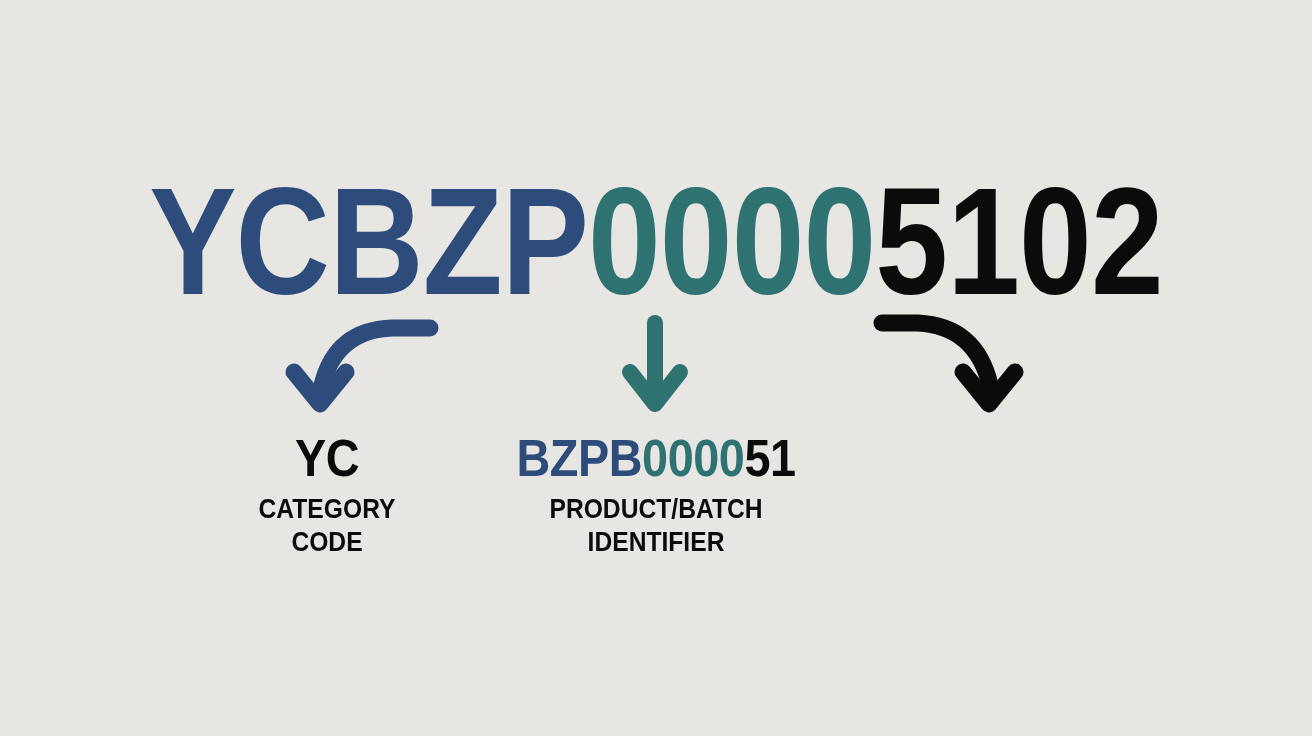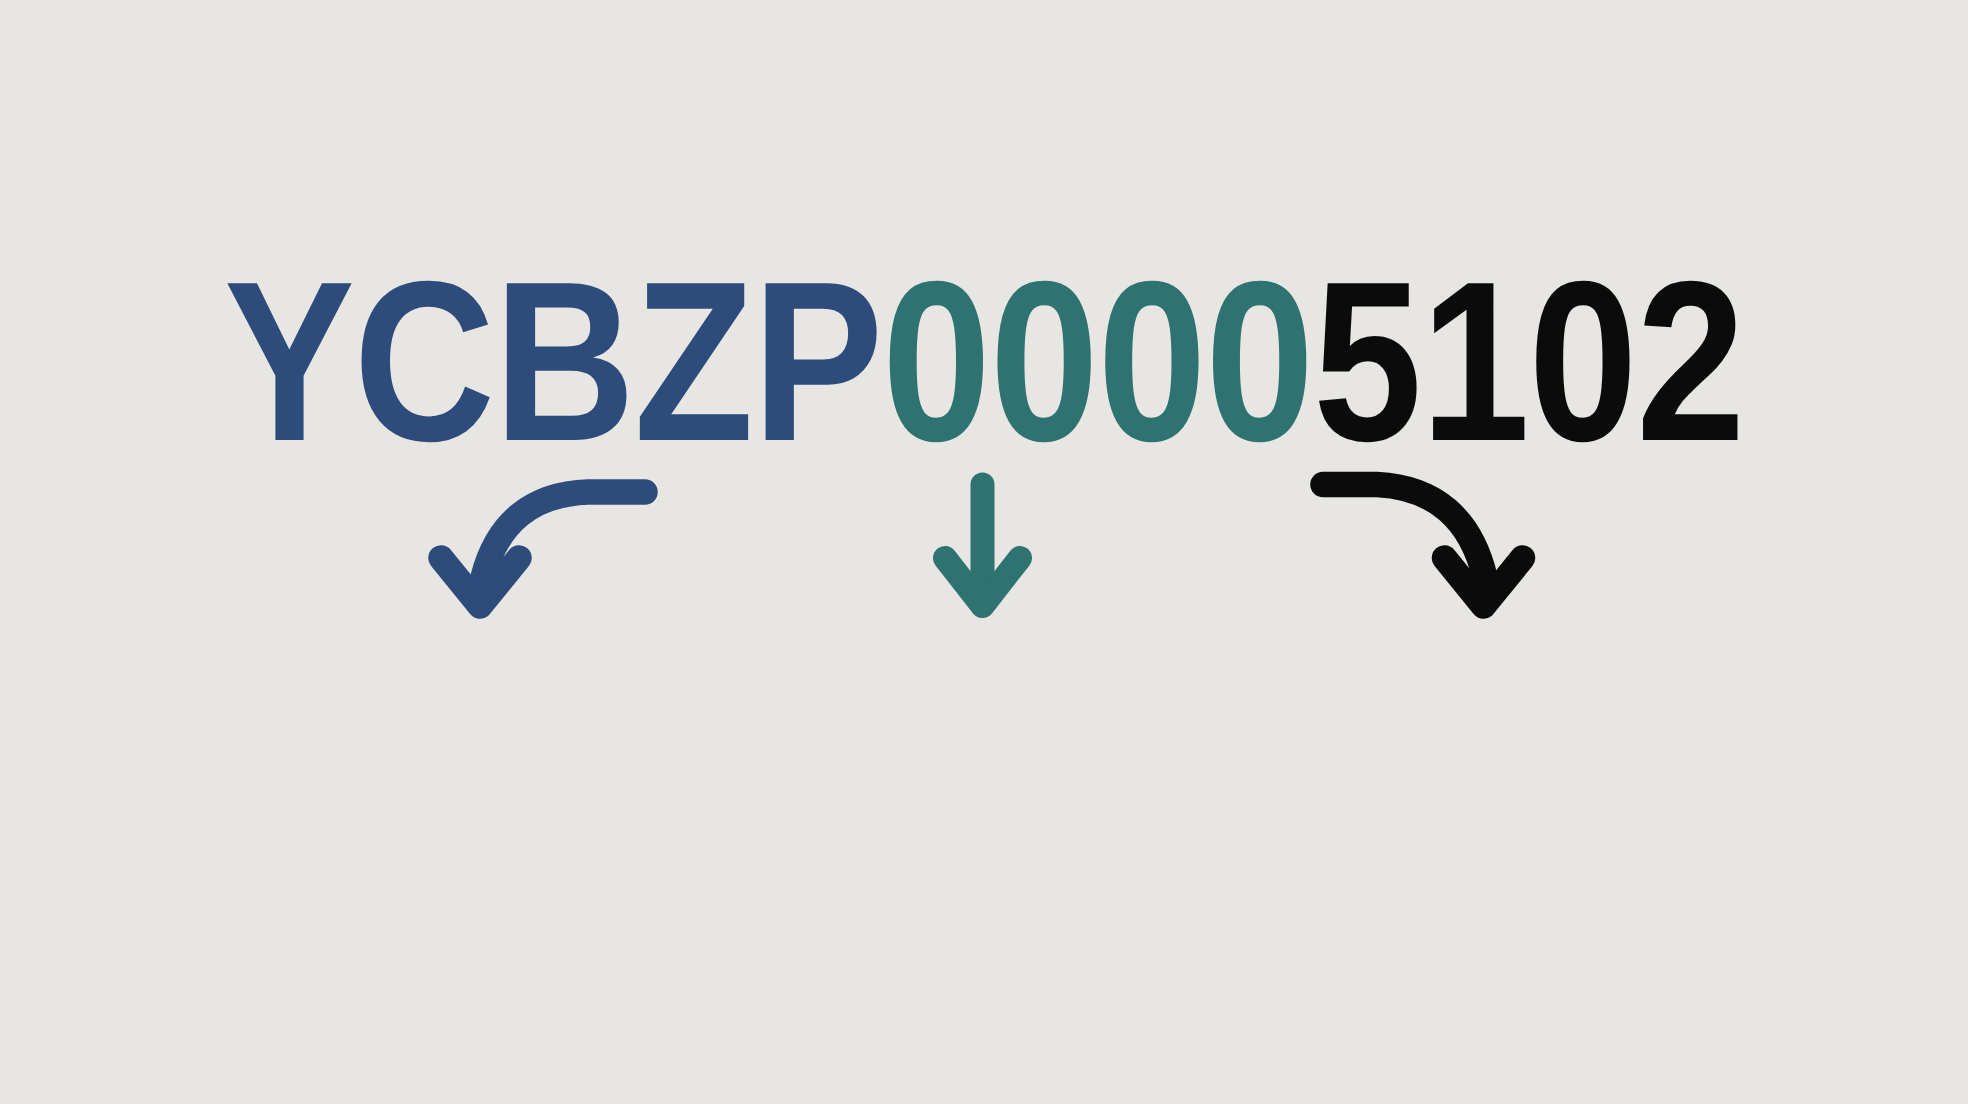--- a/index.html
+++ b/index.html
@@ -103,17 +103,35 @@
     </g>
 
     <g>
       <path d="M 882 323 L 918 323 Q 976 326 990 385" fill="none" stroke="#0b0b0b" stroke-width="17" stroke-linecap="round" stroke-linejoin="round"></path>
       <path d="M 963 372 L 989 404 L 1015 372" fill="none" stroke="#0b0b0b" stroke-width="17" stroke-linecap="round" stroke-linejoin="round"></path>
     </g>
   </svg>
 
   <div id="groups">
 
+    <div class="group" id="grp-0">
+      <div class="group-code">
+        <span class="c-black">YC</span>
+      </div>
+      <div class="group-label">
+        <span class="l1">CATEGORY</span>
+        <span class="l2">CODE</span>
+      </div>
+    </div>
 
+    <div class="group" id="grp-1">
+      <div class="group-code">
+        <span class="c-blue">BZPB</span><span class="c-teal">0000</span><span class="c-black">51</span>
+      </div>
+      <div class="group-label">
+        <span class="l1">PRODUCT/BATCH</span>
+        <span class="l2">IDENTIFIER</span>
+      </div>
+    </div>
 
 
   </div>
 </div>
 
 </body></html>

